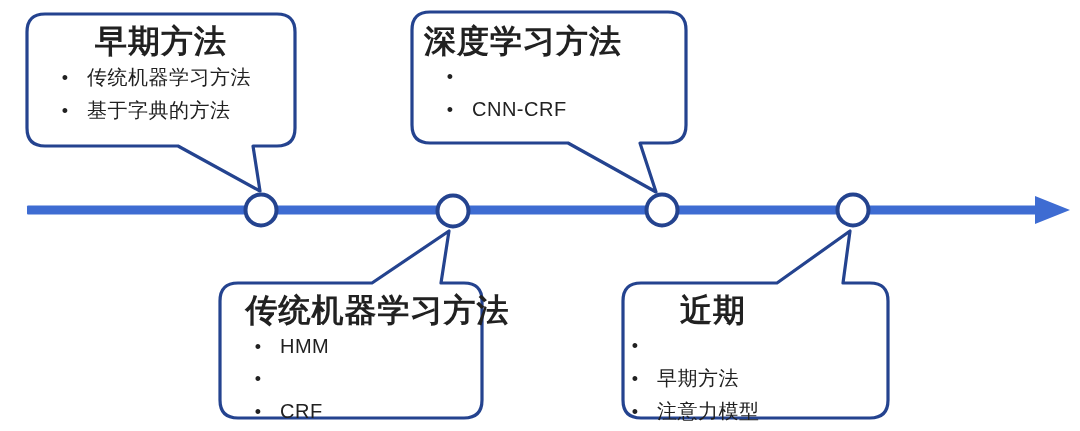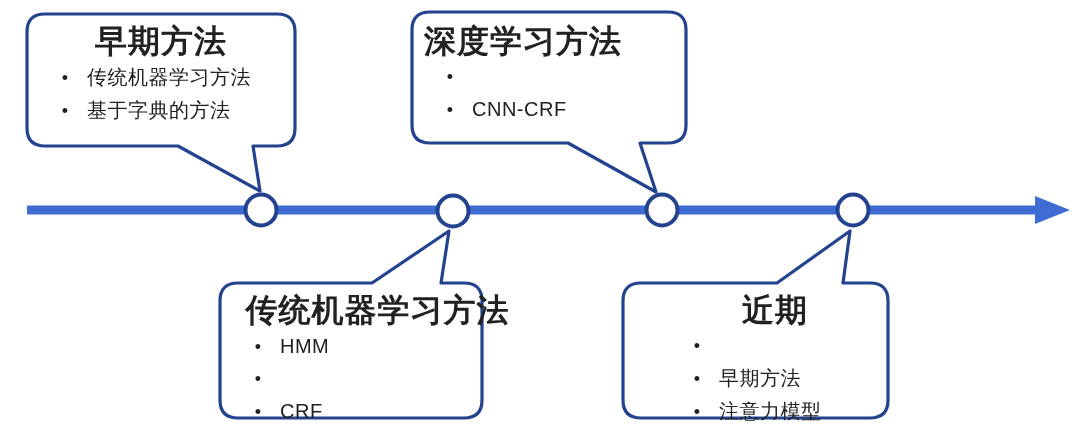--- a/index.html
+++ b/index.html
@@ -27,21 +27,21 @@
     letter-spacing: 1px;
   }
   .bitems { padding-left: 16px; }
   .bi { display: flex; align-items: baseline; line-height: 32px; font-size: 20px; }
   .bi .mk { width: 44px; text-align: center; font-size: 18px; flex: 0 0 44px; }
   .bi .it { letter-spacing: 0.5px; }
 
   .b1 { left: 27px;  top: 26px;  width: 268px; }
   .b2 { left: 412px; top: 26px;  width: 222px; }
   .b3 { left: 220px; top: 295px; width: 315px; }
-  .b4 { left: 659px; top: 295px; width: 232px; }
+  .b4 { left: 597px; top: 295px; width: 232px; }
 </style>
 </head>
 <body>
 
 <div class="stage">
 
   <svg width="1080" height="431" viewBox="0 0 1080 431">
 
     <rect x="27" y="205.5" width="1014" height="9" rx="1" fill="#3E6CD2"></rect>
     <polygon points="1035,196 1035,224 1070,210" fill="#3E6CD2"></polygon>

